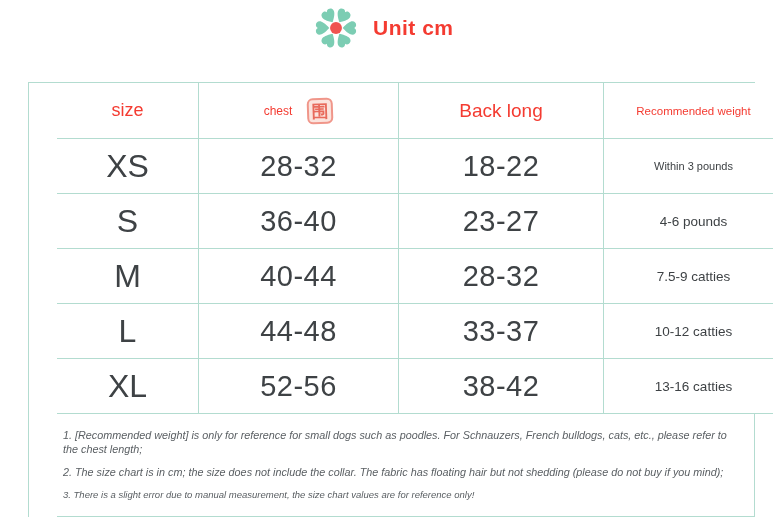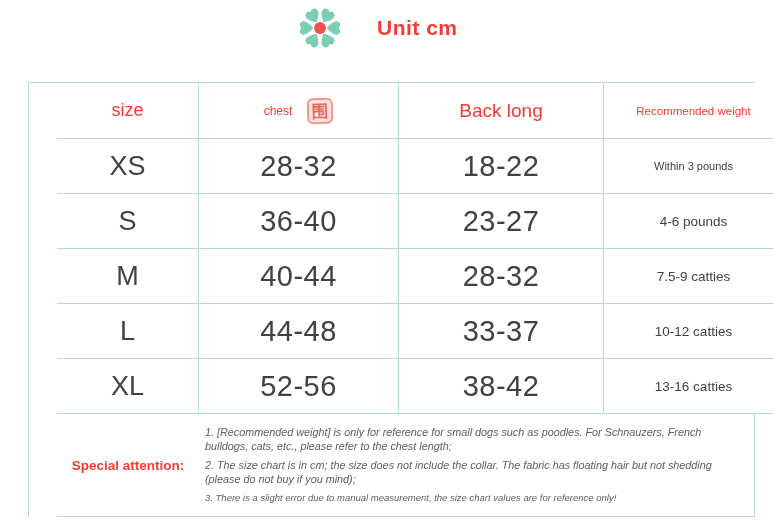--- a/index.html
+++ b/index.html
@@ -12,37 +12,37 @@
     --stamp_bg:#fbe3dd;
     --stamp_border:#f0968a;
     --stamp_glyph:#e86a5c;
   }
   *{box-sizing:border-box;margin:0;padding:0;}
   html,body{background:#fff;}
   body{font-family:"Liberation Sans","DejaVu Sans",sans-serif;}
   .page{position:relative;width:773px;height:529px;background:#fff;overflow:hidden;}
 
   
-  .title-bar{position:absolute;left:297px;top:5px;display:flex;align-items:center;gap:34px;}
+  .title-bar{position:absolute;left:313px;top:5px;display:flex;align-items:center;gap:14px;}
   .flower{width:46px;height:46px;display:block;}
   .unit-title{color:var(--accent_red);font-size:21px;font-weight:bold;letter-spacing:.5px;}
 
   
   .size-table{position:absolute;left:28px;top:82px;width:727px;height:435px;
     border-top:1px solid var(--border_teal);border-left:1px solid var(--border_teal);padding-left:28px;}
   .t-row{display:grid;grid-template-columns:142px 200px 205px 180px;}
   .t-cell{border-right:1px solid var(--border_teal);border-bottom:1px solid var(--border_teal);
     display:flex;align-items:center;justify-content:center;text-align:center;}
   .head-row .t-cell{height:56px;color:var(--accent_red);}
   .data-row .t-cell{height:55px;color:var(--cell_text);}
   .h-size{font-size:18px;}
   .h-chest{font-size:12px;gap:15px;}
   .h-back{font-size:19px;}
   .h-weight{font-size:11.5px;}
-  .c-size{font-size:27px;}
+  .c-size{font-size:32px;}
   .c-num{font-size:29px;letter-spacing:.5px;}
   .c-weight{font-size:13.5px;}
   .c-weight.small{font-size:11px;}
   .stamp{display:inline-flex;align-items:center;justify-content:center;
     width:26px;height:26px;border:2px solid var(--stamp_border);border-radius:6px;
     background:var(--stamp_bg);color:var(--stamp_glyph);font-size:17px;font-weight:bold;
     transform:rotate(-2deg);}
 
   
   .notes-row{display:flex;height:103px;border-right:1px solid var(--border_teal);
@@ -118,21 +118,20 @@
     </div>
 
     <div class="t-row data-row">
       <div class="t-cell c-size">XL</div>
       <div class="t-cell c-num">52-56</div>
       <div class="t-cell c-num">38-42</div>
       <div class="t-cell c-weight">13-16 catties</div>
     </div>
 
     <div class="notes-row">
-      <div class="notes-label">Special attention:</div>
       <div class="notes-list">
         <div class="note-item">1. [Recommended weight] is only for reference for small dogs such as poodles. For Schnauzers, French bulldogs, cats, etc., please refer to the chest length;</div>
         <div class="note-item">2. The size chart is in cm; the size does not include the collar. The fabric has floating hair but not shedding (please do not buy if you mind);</div>
         <div class="note-item smaller">3. There is a slight error due to manual measurement, the size chart values are for reference only!</div>
       </div>
     </div>
 
   </div>
 </div>
 

